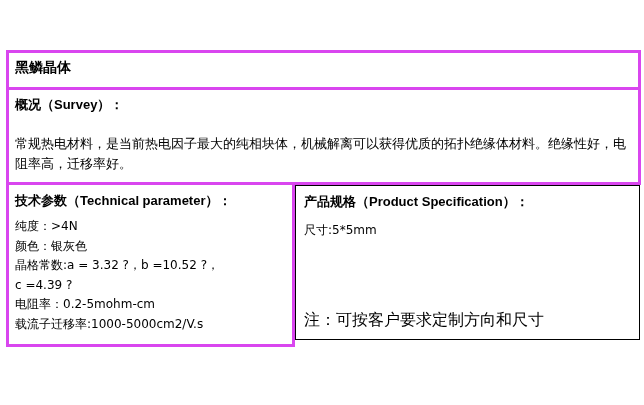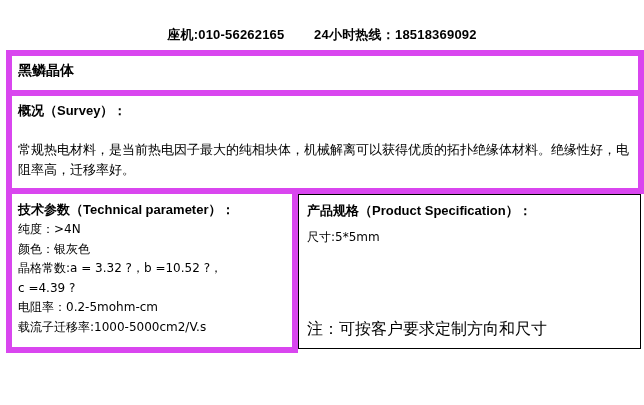--- a/index.html
+++ b/index.html
@@ -39,21 +39,21 @@
   
   .doc-table {
     position: absolute;
     top: 50px;
     left: 6px;
     width: 632px;
     border-collapse: collapse;
     table-layout: fixed;
   }
   .doc-table td {
-    border: 6px solid #d946ef;
+    border: 3px solid #d946ef;
     vertical-align: top;
     padding: 5px 6px 6px 6px;
   }
   .title-cell {
     font-size: 14px;
     font-weight: bold;
     padding-top: 6px !important;
     padding-bottom: 6px !important;
     height: 22px;
   }
@@ -65,21 +65,21 @@
   .survey-head {
     font-weight: bold;
     margin-bottom: 19px;
   }
   .survey-body {
     font-weight: normal;
   }
   .spec-head {
     font-size: 13px;
     font-weight: bold;
-    margin-bottom: 0;
+    margin-bottom: 6px;
   }
   .param-cell {
     width: 286px;
     font-size: 12px;
     line-height: 1.62;
     padding-bottom: 10px !important;
   }
   .param-list {
     margin: 0;
     padding: 0;
@@ -130,25 +130,20 @@
     font-weight: bold;
     padding-top: 8px !important;
     padding-bottom: 9px !important;
   }
 </style>
 </head>
 <body>
 
 <div class="page">
 
-  <div class="contact-bar">
-    <span>座机:010-56262165</span>
-    <span class="gap"></span>
-    <span>24小时热线：18518369092</span>
-  </div>
 
   <table class="doc-table">
     <colgroup>
       <col style="width:286px">
       <col style="width:346px">
     </colgroup>
     <tbody>
       <tr>
         <td class="title-cell" colspan="2">黑鳞晶体</td>
       </tr>

